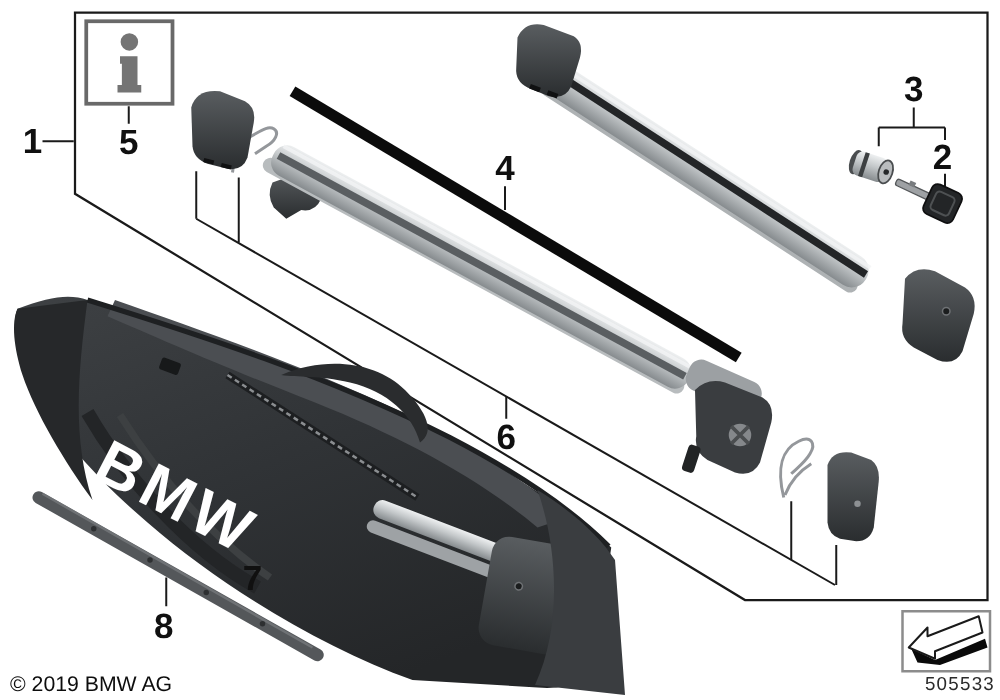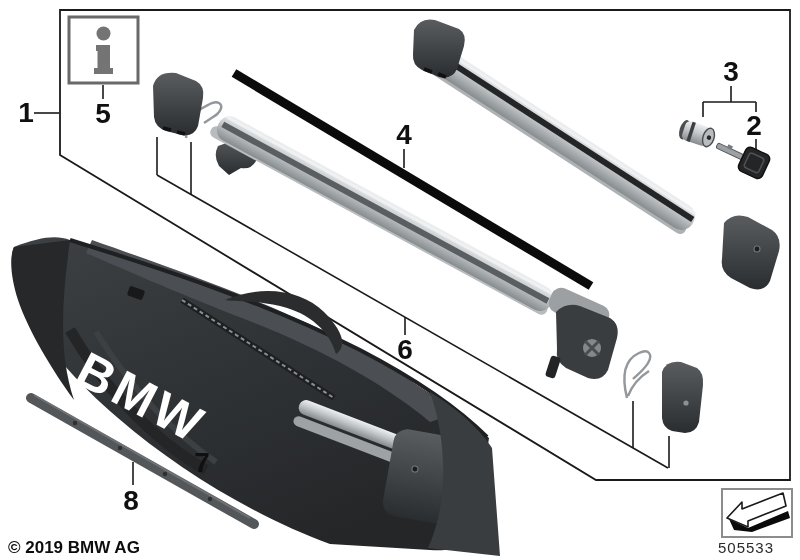--- a/index.html
+++ b/index.html
@@ -13,24 +13,24 @@
     font-weight:bold;font-size:28px;line-height:28px;color:#101010;
     letter-spacing:0;
   }
   .bag-logo{
     position:absolute;left:92px;top:344px;
     font-weight:bold;font-size:50px;line-height:50px;color:#ffffff;
     letter-spacing:4px;transform:rotate(27.5deg);transform-origin:0 0;
   }
   .copyright{
     position:absolute;left:8px;top:538px;
-    font-weight:bold;font-size:17px;color:#0d0d0d;
+    font-weight:normal;font-size:17px;color:#0d0d0d;
   }
   .diagram-number{
-    position:absolute;left:718px;top:539px;width:78px;text-align:left;
+    position:absolute;left:718px;top:539px;width:78px;text-align:right;
     font-size:15px;color:#2b2b2b;letter-spacing:1px;
   }
 </style>
 </head>
 <body>
 
 <div class="stage">
 
 <svg width="800" height="560" viewBox="0 0 800 560">
   <defs>

